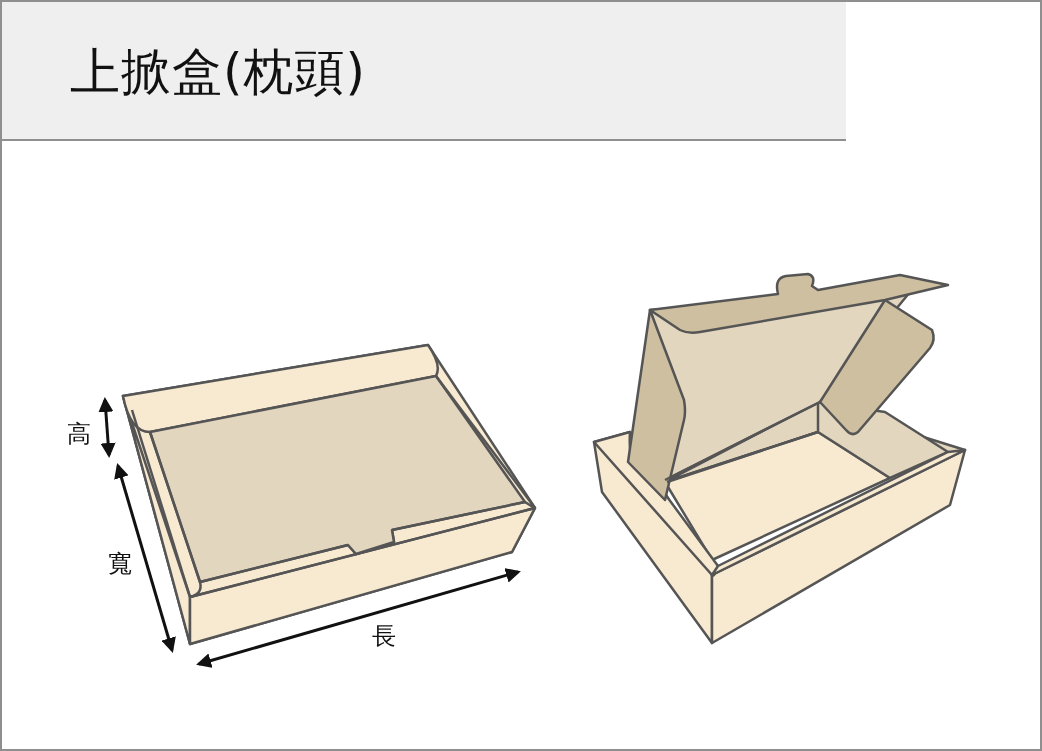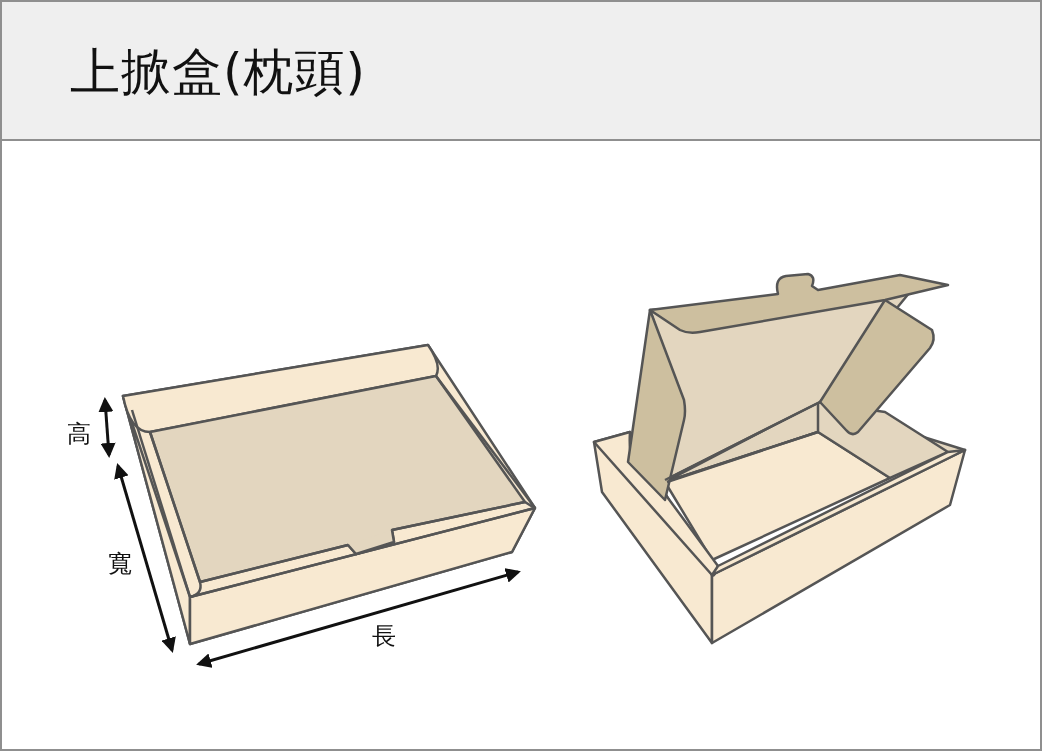--- a/index.html
+++ b/index.html
@@ -1,21 +1,21 @@
 <!DOCTYPE html>
 <html><head>
 <meta charset="utf-8">
 <style>
   html, body { margin: 0; padding: 0; background: #ffffff; }
   body { width: 1042px; height: 751px; position: relative; overflow: hidden;
          font-family: "DejaVu Sans", "Liberation Sans", sans-serif; }
   .frame { position: absolute; left: 0; top: 0; width: 1040px; height: 749px;
            border: 1px solid #8f8f8f; border-width: 2px 2px 2px 2px; box-sizing: border-box;
            width: 1042px; height: 751px; }
-  .header { position: absolute; left: 2px; top: 2px; width: 1038px; height: 137px;
+  .header { position: absolute; left: 2px; top: 2px; width: 844px; height: 137px;
             background: #efefef; border-bottom: 2px solid #8f8f8f; }
   .title { position: absolute; left: 68px; top: 40px; font-size: 50px; line-height: 60px;
            color: #111111; letter-spacing: 1px; font-family: "DejaVu Sans", sans-serif; }
   svg.art { position: absolute; left: 0; top: 0; }
   .lbl { position: absolute; font-size: 24px; color: #111111;
          font-family: "DejaVu Serif", "Liberation Serif", serif; }
 </style>
 </head>
 <body>
 

